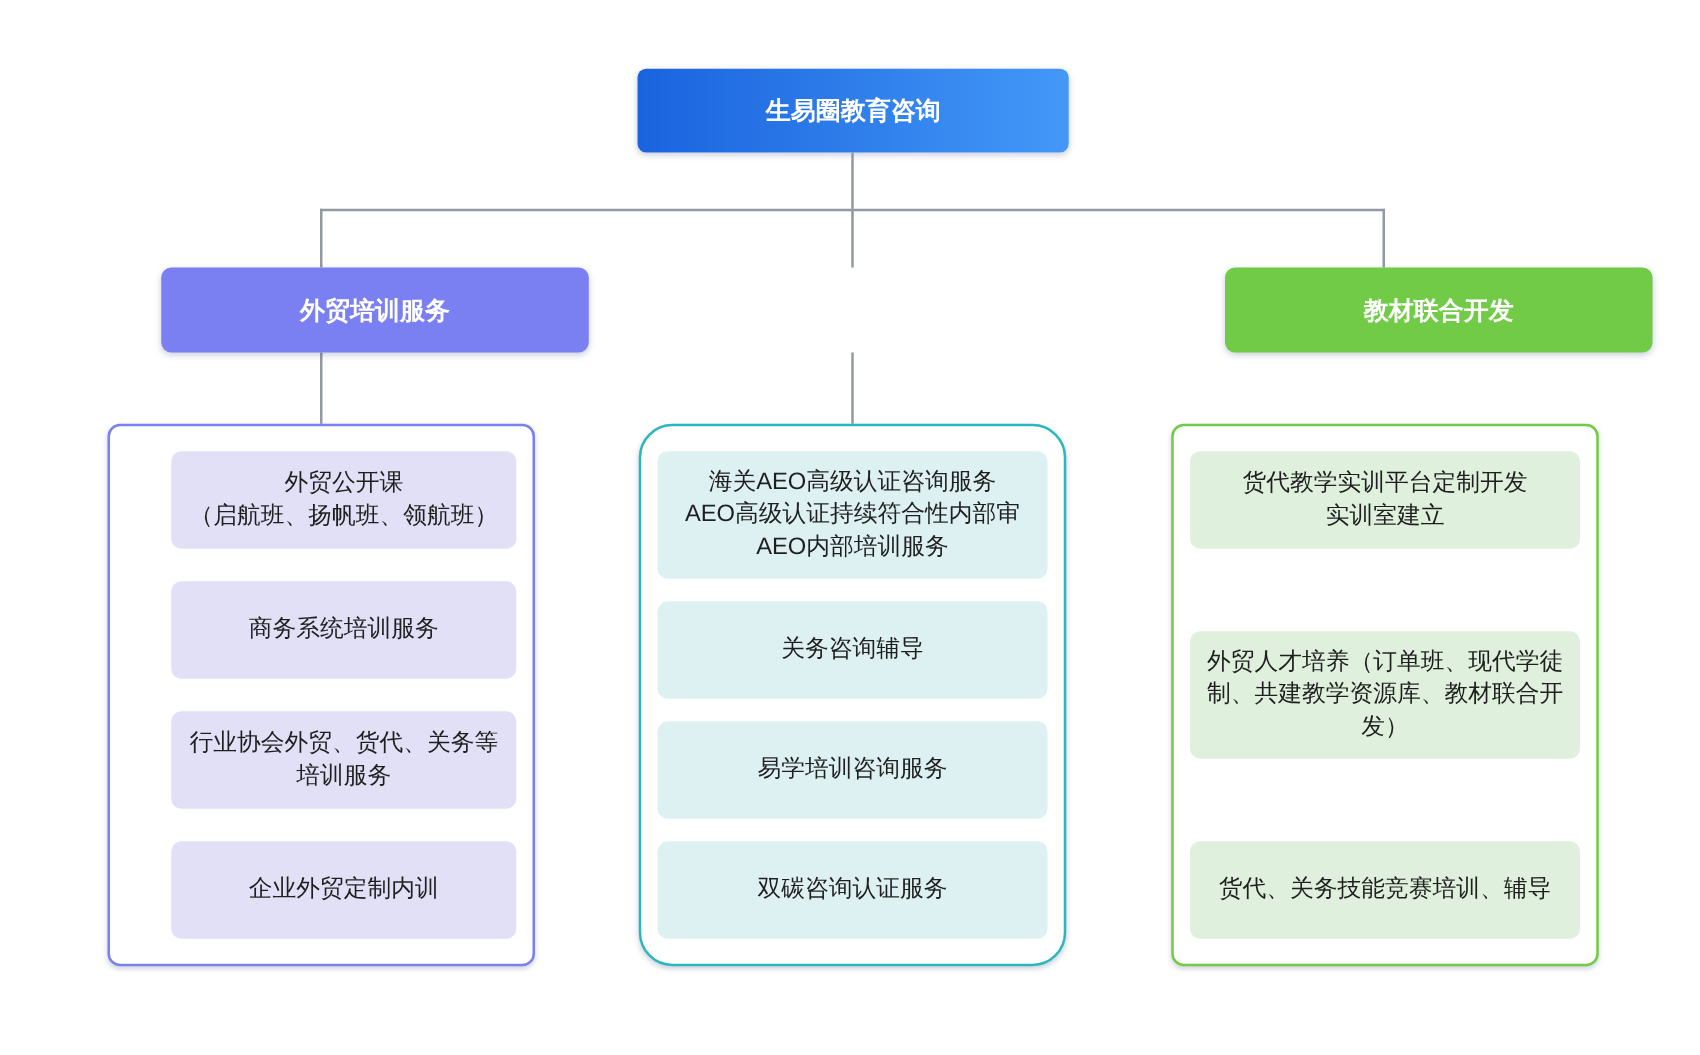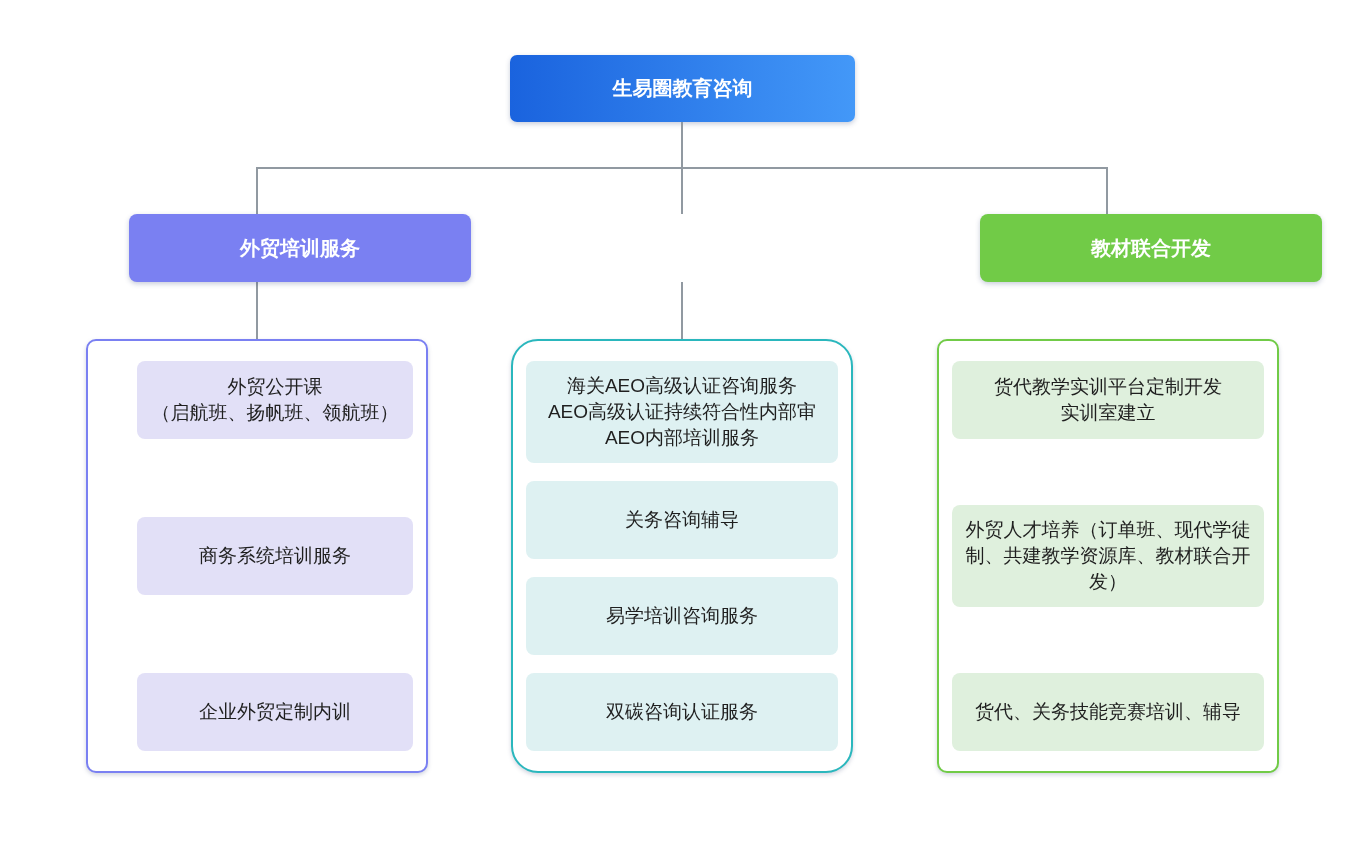--- a/index.html
+++ b/index.html
@@ -98,20 +98,21 @@
     <span>外贸培训服务</span>
   </div>
   <div class="node header b3">
     <span>教材联合开发</span>
   </div>
 
   <div class="panel b1">
     <div class="item">外贸公开课
 （启航班、扬帆班、领航班）</div>
     <div class="item">商务系统培训服务</div>
+    <div class="item">行业协会外贸、货代、关务等培训服务</div>
     <div class="item">企业外贸定制内训</div>
   </div>
 
   <div class="panel b2">
     <div class="item">海关AEO高级认证咨询服务
 AEO高级认证持续符合性内部审
 AEO内部培训服务</div>
     <div class="item">关务咨询辅导</div>
     <div class="item">易学培训咨询服务</div>
     <div class="item">双碳咨询认证服务</div>

